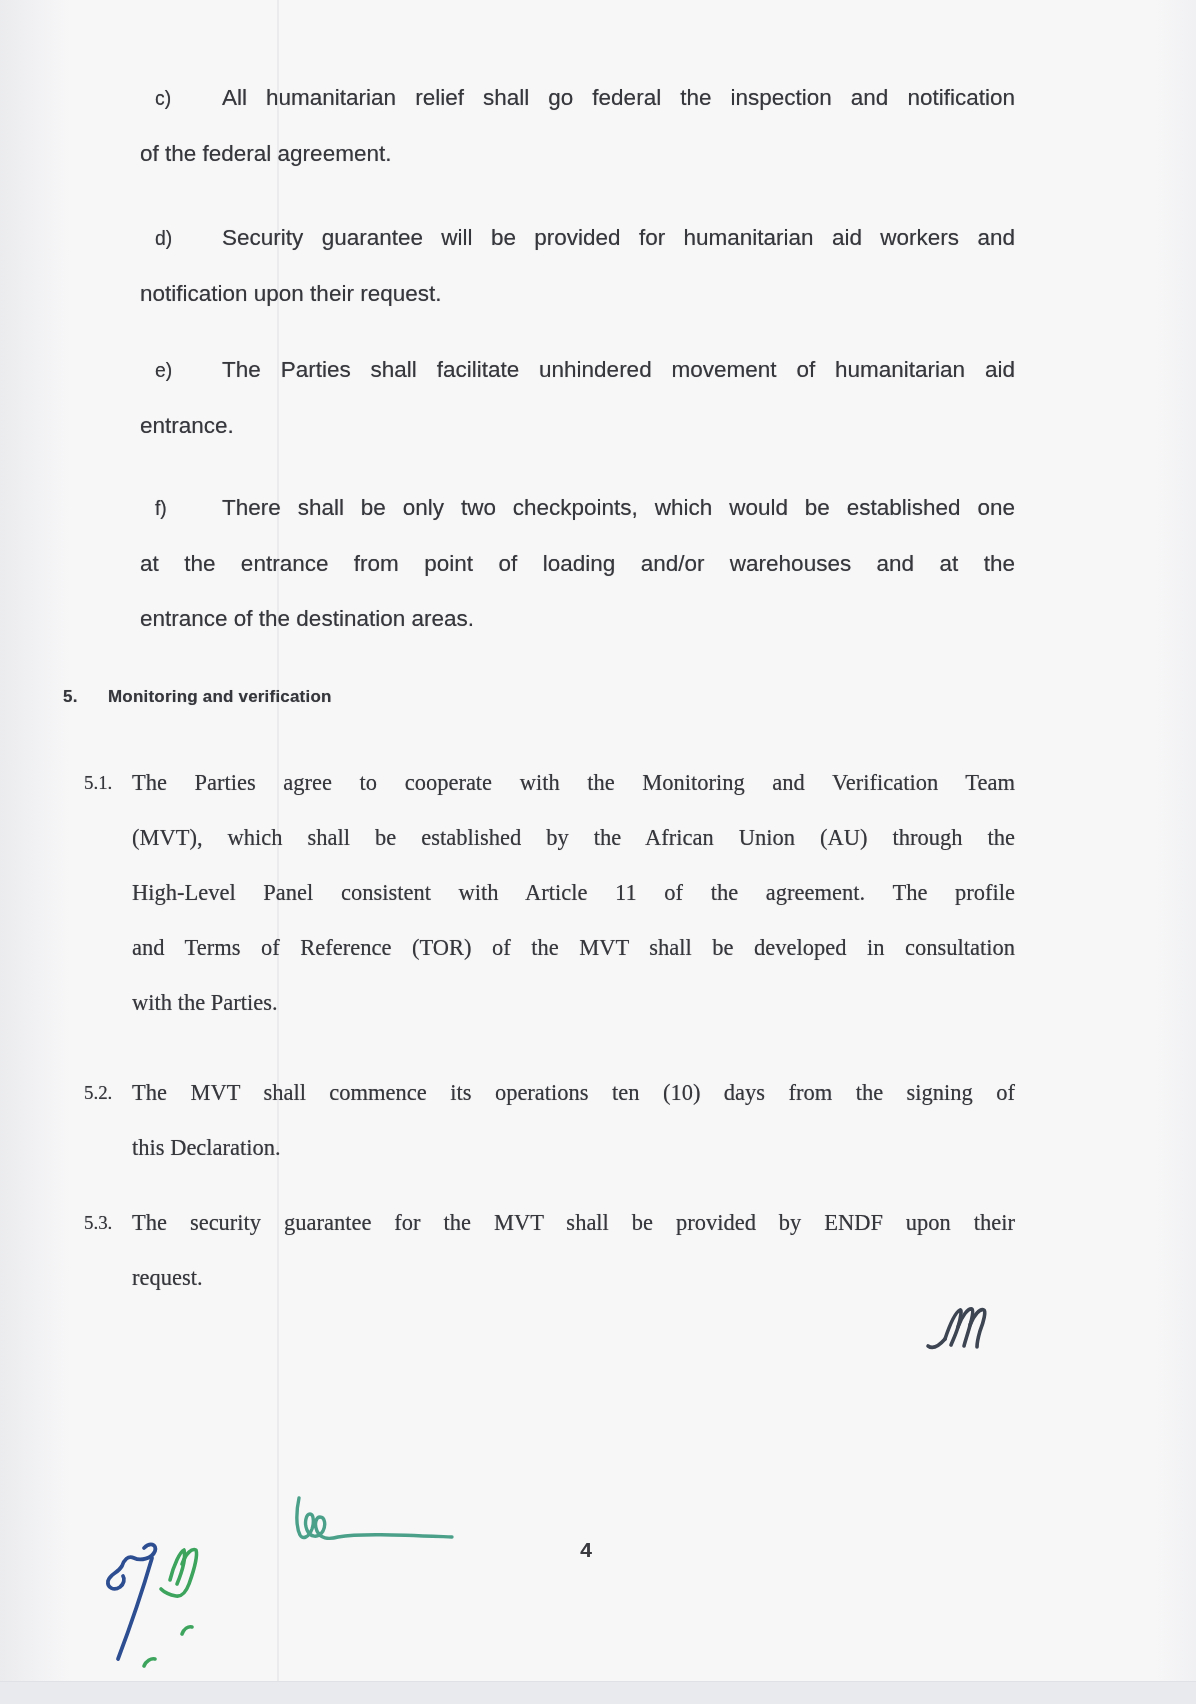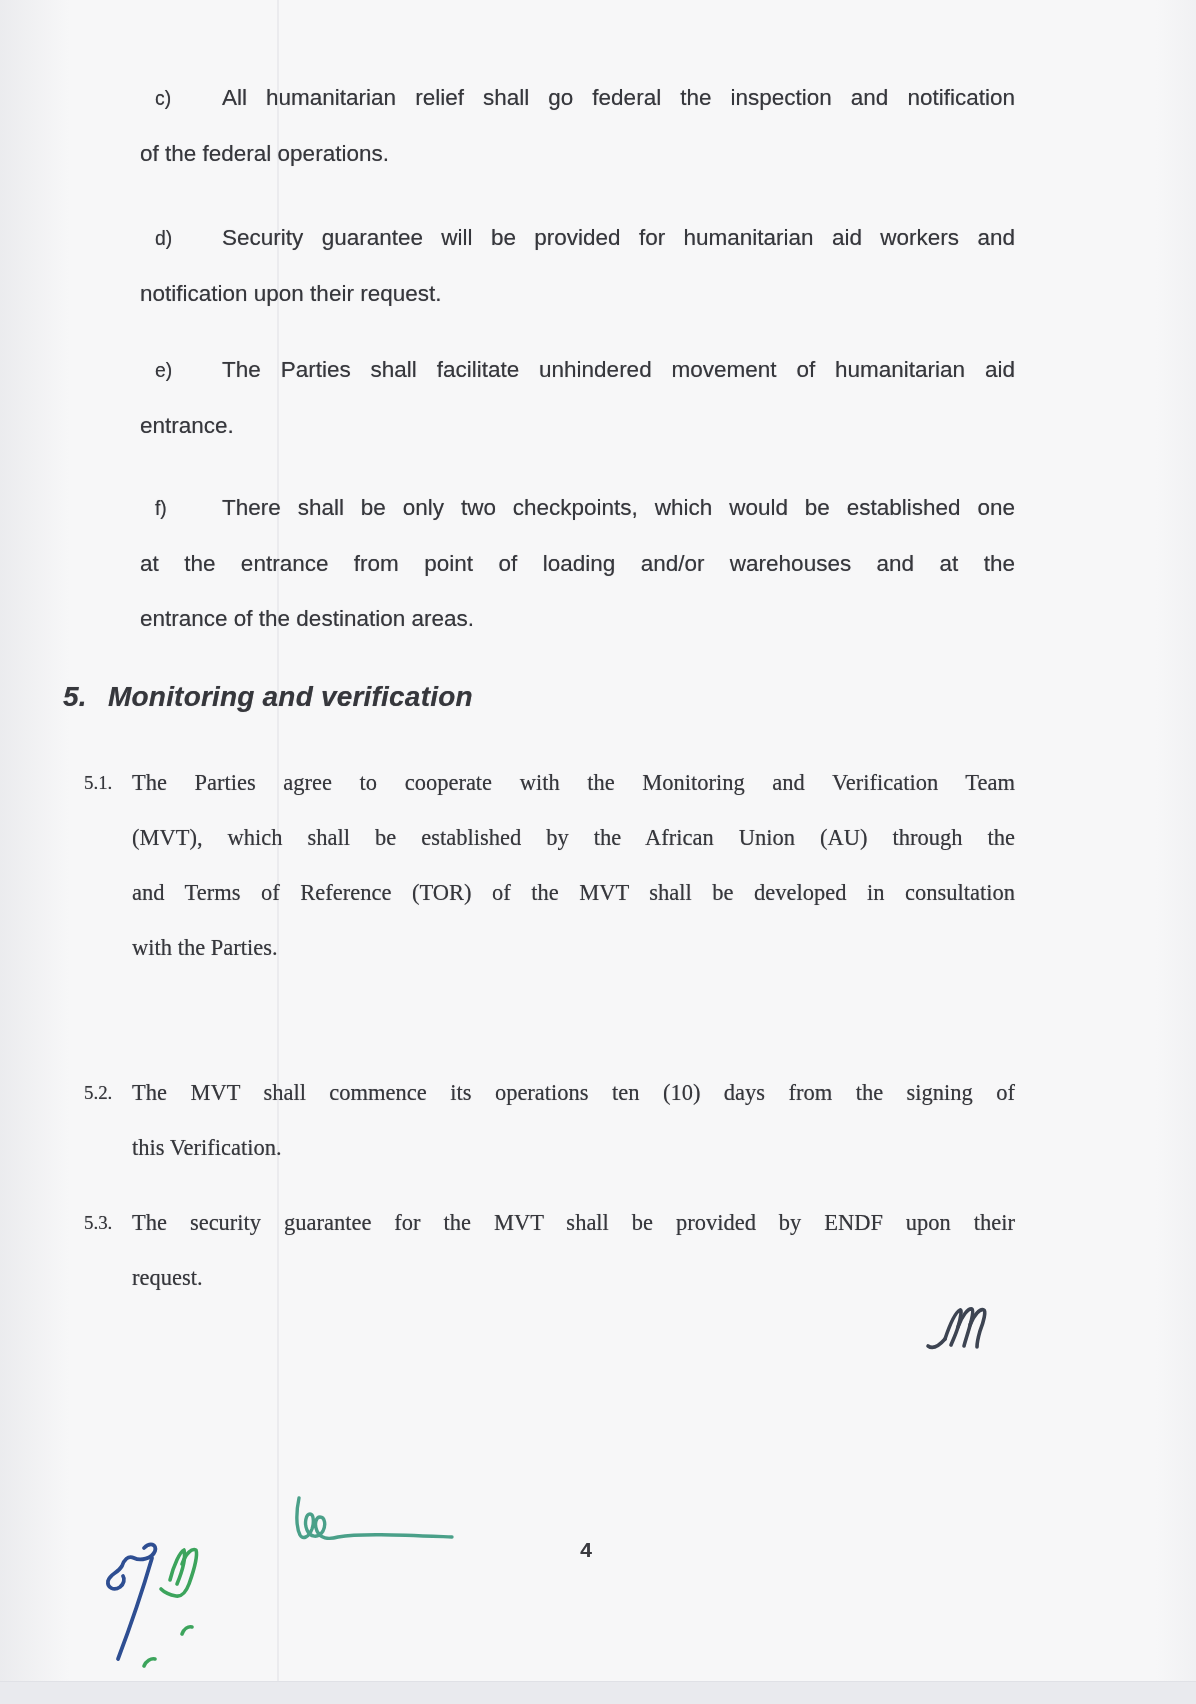--- a/index.html
+++ b/index.html
@@ -40,43 +40,42 @@
     display: inline-block; width: 82px; padding-left: 15px;
     box-sizing: border-box; font-size: 0.86em;
   }
   .numbered { left: 132px; width: 883px; font-family: Liberation Serif, serif; }
   .numbered .num {
     position: absolute; left: -48px; top: 0;
     font-size: 0.84em; line-height: 55px;
   }
   .heading {
     position: absolute; left: 63px; top: 669px;
-    font-size: 28px; font-weight: bold; line-height: 55px;
+    font-size: 17px; font-weight: bold; line-height: 55px;
     letter-spacing: 0.2px;
     text-shadow: 0 0 0.7px rgba(45,46,52,0.55);
-    font-style: italic;
   }
   .heading .hnum { display: inline-block; width: 45px; font-weight: bold; }
   .sig { position: absolute; }
   .sig svg { display: block; width: 100%; height: 100%; }
   .pagenum {
     position: absolute; left: 566px; top: 1538px; width: 40px;
     text-align: center; font-size: 21px; font-weight: bold; color: #3a3b40;
     text-shadow: 0 0 0.6px rgba(45,46,52,0.5);
   }
 </style>
 </head>
 <body>
 
 <div class="paper-noise"></div>
 <div class="crease"></div>
 
 <div class="para lettered" style="top:70px">
   <div class="line fill"><span class="label">c)</span><span>All humanitarian relief shall go federal the inspection and notification</span></div>
-  <div class="line">of the federal operations.</div>
+  <div class="line">of the federal agreement.</div>
 </div>
 
 <div class="para lettered" style="top:210px">
   <div class="line fill"><span class="label">d)</span><span>Security guarantee will be provided for humanitarian aid workers and</span></div>
   <div class="line">notification upon their request.</div>
 </div>
 
 <div class="para lettered" style="top:342px">
   <div class="line fill"><span class="label">e)</span><span>The Parties shall facilitate unhindered movement of humanitarian aid</span></div>
   <div class="line">entrance.</div>
@@ -89,28 +88,29 @@
 </div>
 
 <div class="heading">
   <span class="hnum">5.</span><span>Monitoring and verification</span>
 </div>
 
 <div class="para numbered" style="top:755px">
   <span class="num">5.1.</span>
   <div class="line fill">The Parties agree to cooperate with the Monitoring and Verification Team</div>
   <div class="line fill">(MVT), which shall be established by the African Union (AU) through the</div>
+  <div class="line fill">High-Level Panel consistent with Article 11 of the agreement. The profile</div>
   <div class="line fill">and Terms of Reference (TOR) of the MVT shall be developed in consultation</div>
   <div class="line">with the Parties.</div>
 </div>
 
 <div class="para numbered" style="top:1065px">
   <span class="num">5.2.</span>
   <div class="line fill">The MVT shall commence its operations ten (10) days from the signing of</div>
-  <div class="line">this Verification.</div>
+  <div class="line">this Declaration.</div>
 </div>
 
 <div class="para numbered" style="top:1195px">
   <span class="num">5.3.</span>
   <div class="line fill">The security guarantee for the MVT shall be provided by ENDF upon their</div>
   <div class="line">request.</div>
 </div>
 
 <div class="sig" style="left:922px; top:1302px; width:80px; height:54px">
   <svg viewBox="0 0 80 54" fill="none" stroke-linecap="round" stroke-linejoin="round">

